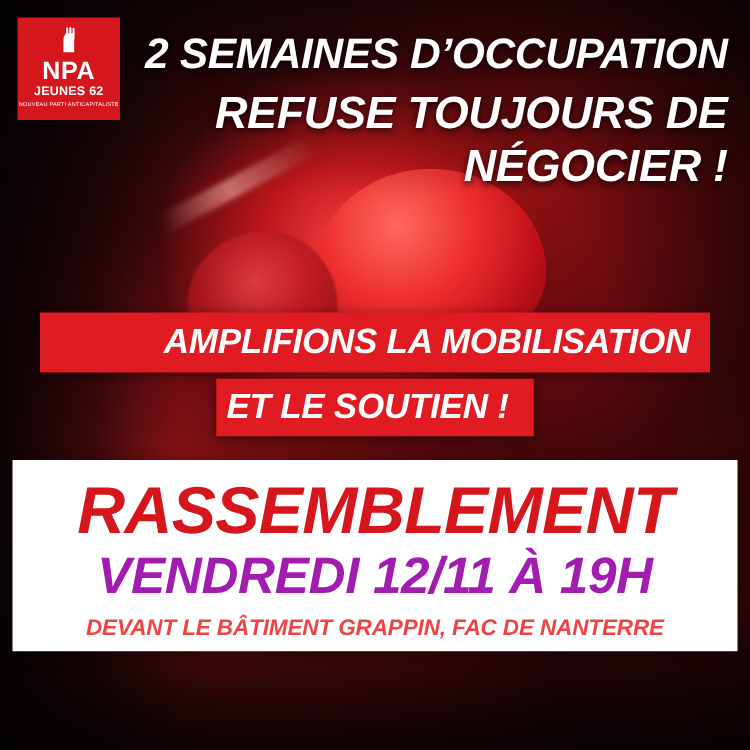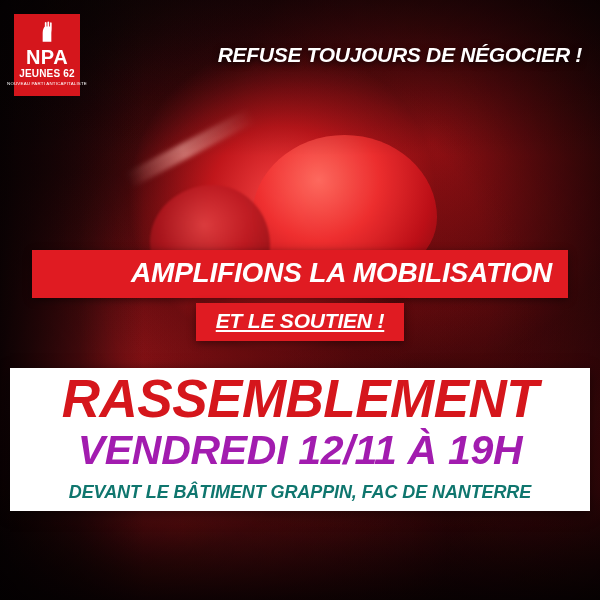--- a/index.html
+++ b/index.html
@@ -72,21 +72,21 @@
   .vignette {
     position: absolute;
     inset: 0;
     background: radial-gradient(ellipse at 50% 48%, rgba(0,0,0,0) 45%, rgba(0,0,0,0.55) 100%);
   }
 
   
   .logo {
     position: absolute;
     left: 14px; top: 14px;
-    width: 66px; height: 82px;
+    width: 82px; height: 82px;
     background: #d5161c;
     display: flex;
     flex-direction: column;
     align-items: center;
     justify-content: flex-start;
     padding-top: 5px;
     box-sizing: border-box;
   }
   .logo-mark {
     width: 26px; height: 26px;
@@ -127,21 +127,21 @@
     text-align: right;
     color: #fff;
     font-weight: bold;
     font-style: italic;
     text-transform: uppercase;
     text-shadow: 0 2px 6px rgba(0,0,0,0.75);
     letter-spacing: -0.3px;
   }
   .headline .l1 { font-size: 34px; line-height: 1.12; }
   .headline .l2 { font-size: 27px; line-height: 1.2; }
-  .headline .l3 { font-size: 21px; line-height: 1.2; margin-top: 18px; }
+  .headline .l3 { font-size: 36px; line-height: 1.2; margin-top: 6px; }
 
   
   .band-wrap {
     position: absolute;
     left: 0; right: 0;
     display: flex;
     flex-direction: column;
     align-items: center;
   }
   .band-amp { top: 250px; }
@@ -156,35 +156,34 @@
   .band-red.l1 {
     font-size: 28px;
     padding: 7px 16px 9px 16px;
     letter-spacing: -0.2px;
     width: 536px;
     text-align: right;
     box-sizing: border-box;
     font-style: italic;
   }
   .band-red.l2 {
-    font-size: 21px;
-    padding: 6px 20px 8px 20px;
+    font-size: 28px;
+    padding: 6px 20px 8px 8px;
     margin-top: 5px;
     letter-spacing: -0.2px;
-    text-decoration: underline;
   }
 
   
   .white-block {
     position: absolute;
     left: 10px;
     top: 368px;
     width: 580px;
     background: #ffffff;
-    padding: 4px 0 8px 0;
+    padding: 14px 0 8px 0;
     text-align: center;
     box-shadow: 0 3px 12px rgba(0,0,0,0.5);
   }
   .wb-1 {
     color: #d5161c;
     font-weight: bold;
     font-style: italic;
     text-transform: uppercase;
     font-size: 53px;
     line-height: 1.02;
@@ -194,21 +193,21 @@
     color: #a21caf;
     font-weight: bold;
     font-style: italic;
     text-transform: uppercase;
     font-size: 41px;
     line-height: 1.1;
     margin-top: 2px;
     letter-spacing: -0.3px;
   }
   .wb-3 {
-    color: #0f766e;
+    color: #ef4444;
     font-weight: bold;
     font-style: italic;
     text-transform: uppercase;
     font-size: 18px;
     line-height: 1.15;
     margin-top: 9px;
     letter-spacing: -0.1px;
   }
 </style>
 </head>
@@ -230,20 +229,21 @@
       <svg viewBox="0 0 24 24" width="26" height="26" aria-hidden="true">
         <path d="M8 21 L8 13 C8 10 9 8 10 7 L10 3.5 C10 2.6 11.6 2.6 11.6 3.5 L11.6 7 L12.4 7 L12.4 3 C12.4 2.1 14 2.1 14 3 L14 7 L14.8 7 L14.8 3.6 C14.8 2.7 16.3 2.7 16.3 3.6 L16.3 8.5 C16.3 11 16 12 16 13.5 L16 21 Z" fill="#ffffff"></path>
       </svg>
     </div>
     <div class="logo-npa">NPA</div>
     <div class="logo-jeunes">JEUNES 62</div>
     <div class="logo-sub">NOUVEAU PARTI ANTICAPITALISTE</div>
   </div>
 
   <div class="headline">
+    <div class="l1">2 SEMAINES D’OCCUPATION</div>
     <div class="l3">REFUSE TOUJOURS DE NÉGOCIER !</div>
   </div>
 
   <div class="band-wrap band-amp">
     <div class="band-red l1">AMPLIFIONS LA MOBILISATION</div>
     <div class="band-red l2">ET LE SOUTIEN !</div>
   </div>
 
   <div class="white-block">
     <div class="wb-1">RASSEMBLEMENT</div>

